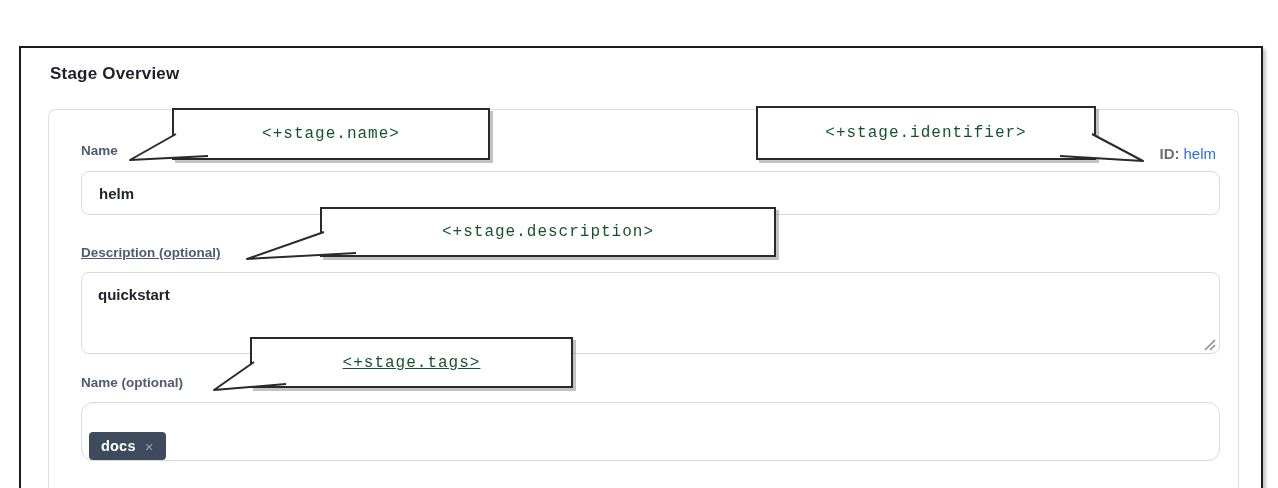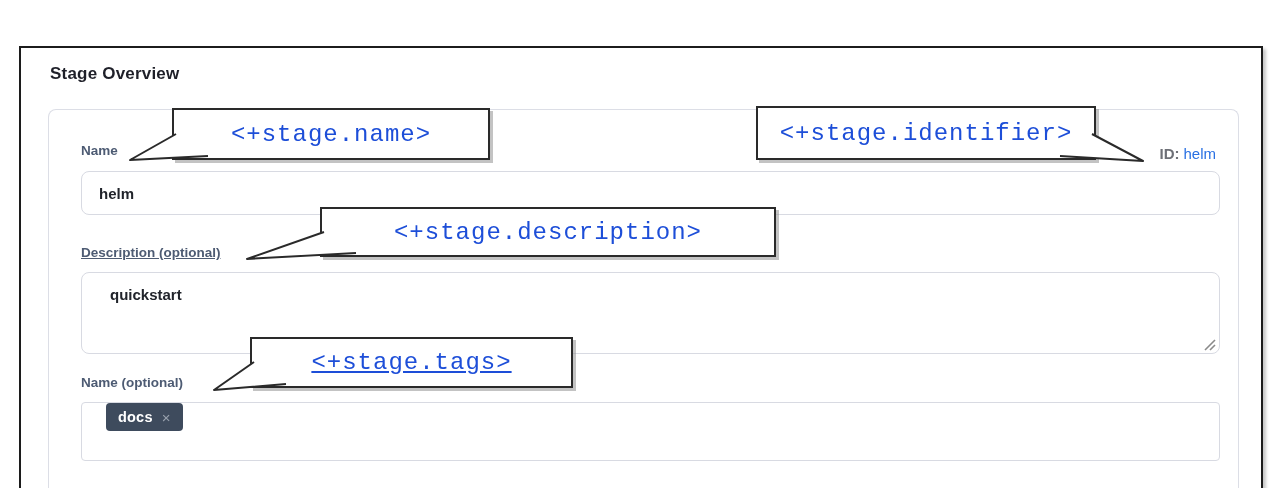--- a/index.html
+++ b/index.html
@@ -30,44 +30,44 @@
   .id-caption{color:#6e7077;font-weight:600;}
   .id-value{color:#2970e3;font-weight:500;margin-left:4px;}
   .text-input{
     position:absolute;left:81px;width:1139px;box-sizing:border-box;
     border:1px solid #d8dae2;border-radius:8px;background:#ffffff;
     font-family:"Liberation Sans","DejaVu Sans",sans-serif;
     font-size:15px;font-weight:600;color:#21242b;outline:none;
   }
   #name-input{top:147px;height:44px;padding:0 17px;}
   #description-textarea{
-    top:248px;height:82px;padding:12px 28px;resize:none;line-height:20px;
+    top:248px;height:82px;padding:12px 16px;resize:none;line-height:20px;
   }
   .resize-icon{position:absolute;left:1201px;top:312px;pointer-events:none;}
   .tags-box{
     position:absolute;left:81px;top:378px;width:1139px;height:59px;
-    box-sizing:border-box;border:1px solid #d8dae2;border-radius:4px;
-    background:#ffffff;display:flex;align-items:flex-start;padding:0 24px;
+    box-sizing:border-box;border:1px solid #d8dae2;border-radius:12px;
+    background:#ffffff;display:flex;align-items:flex-end;padding:0 7px;
     cursor:text;
   }
   .chip{
     display:inline-flex;align-items:center;background:#3e4b5d;color:#ffffff;
     border-radius:4px;padding:6px 12px;font-size:14.5px;font-weight:600;
     letter-spacing:.2px;
   }
   .chip-x{
     margin-left:9px;color:#98a1ad;font-weight:400;font-size:15px;
     line-height:1;cursor:pointer;
   }
   .callout{
     position:absolute;box-sizing:border-box;border:2px solid #2a2a2a;
     background:#ffffff;box-shadow:3px 3px 0 rgba(135,135,135,0.5);
     display:flex;align-items:center;justify-content:center;
     font-family:"Liberation Mono","DejaVu Sans Mono",monospace;
-    font-size:24px;color:#1d4ed8;letter-spacing:1px;white-space:nowrap;
+    font-size:16px;color:#14532d;letter-spacing:1px;white-space:nowrap;
     z-index:5;
   }
   #callout-name{left:172px;top:84px;width:318px;height:52px;}
   #callout-identifier{left:756px;top:82px;width:340px;height:54px;}
   #callout-description{left:320px;top:183px;width:456px;height:50px;}
   #callout-tags{left:250px;top:313px;width:323px;height:51px;text-decoration:underline;}
   .tails{
     position:absolute;left:0;top:0;width:1278px;height:488px;
     pointer-events:none;z-index:6;
   }

